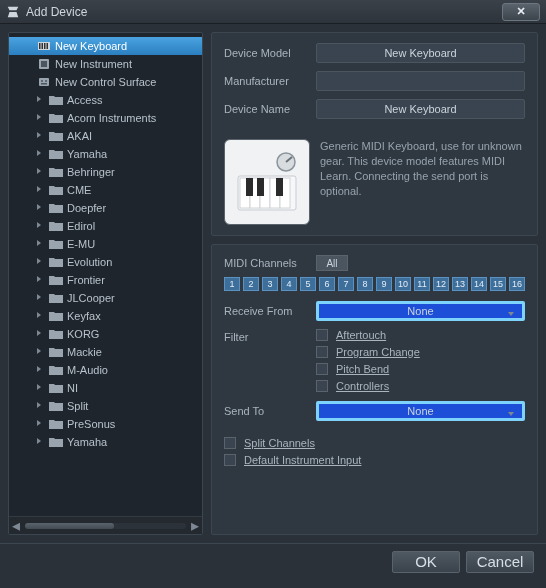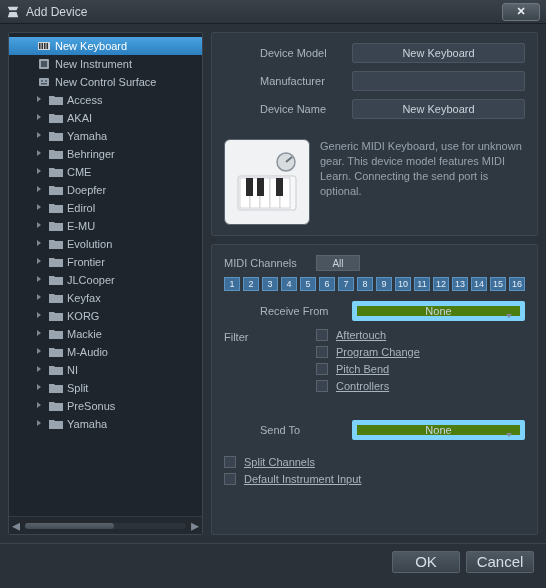--- a/index.html
+++ b/index.html
@@ -21,35 +21,35 @@
   .tree-item.folder::before { content:""; position:absolute; left:28px; top:3px; width:0; height:0; border-left:4px solid #7d8894; border-top:3px solid transparent; border-bottom:3px solid transparent; transform:translateY(2px);}
   .tree-item.folder .folder-icon { position:absolute; left:40px; width:14px; height:10px; top:4px;}
   .tree-item.folder { padding-left: 58px; }
   .hscroll { height: 18px; background:#23292f; border-top:1px solid #323a42; position:relative; display:flex; align-items:center;}
   .hscroll .arrow { width:14px; height:14px; display:flex; align-items:center; justify-content:center; color:#7d8894;}
   .hscroll .track { flex:1; height:6px; background:#2b323a; border-radius:3px; margin:0 2px; position:relative;}
   .hscroll .thumb { position:absolute; left:0; top:0; height:6px; width:55%; background:linear-gradient(#5a636c,#434b53); border-radius:3px;}
   
   .right-panel { flex:1; display:flex; flex-direction:column; gap:8px; }
   .section { background:#2f3840; border:1px solid #3b4650; border-radius:2px; padding:10px 12px; }
-  .row { display:flex; align-items:center; margin-bottom:8px;margin-left:36px; }
+  .row { display:flex; align-items:center; margin-bottom:8px; }
   .row:last-child { margin-bottom:0; }
   .row .label { width:92px; color:#a9b4bf; font-size:11px; }
   .row .field { flex:1; height:20px; background:#394450; border:1px solid #4a5560; border-radius:2px; color:#cbd4dd; font-size:11px; display:flex; align-items:center; justify-content:center; }
   .device-info { display:flex; gap:10px; margin-top:20px; align-items:flex-start;}
   .device-image { width:86px; height:86px; background:#f0f2f4; border-radius:6px; border:1px solid #5a636c; display:flex; align-items:center; justify-content:center; }
   .device-desc { flex:1; color:#96a2ae; font-size:11px; line-height:1.35; }
   
   .midi-head { display:flex; align-items:center; margin-bottom:6px;}
   .midi-head .label { color:#a9b4bf; font-size:11px; width:92px;}
-  .midi-head .all-btn { width:44px; height:16px; background:#4a5560; border:1px solid #5a636c; display:flex; align-items:center; justify-content:center; color:#cbd4dd; font-size:10px; cursor:pointer;}
+  .midi-head .all-btn { width:32px; height:16px; background:#4a5560; border:1px solid #5a636c; display:flex; align-items:center; justify-content:center; color:#cbd4dd; font-size:10px; cursor:pointer;}
   .midi-ch { display:flex; gap:3px; margin-bottom:10px;}
   .midi-ch .ch { width:16px; height:14px; background:#3e6f9b; border:1px solid #5c92c1; color:#e2ecf5; font-size:9px; display:flex; align-items:center; justify-content:center; cursor:pointer;}
   
-  .combo { flex:1; height:20px; background:#4d7c0f; border:5px solid #7dd3fc; border-radius:2px; color:#cbd4dd; font-size:11px; display:flex; align-items:center; justify-content:center; position:relative; cursor:pointer;}
+  .combo { flex:1; height:20px; background:#1d4ed8; border:3px solid #7dd3fc; border-radius:2px; color:#cbd4dd; font-size:11px; display:flex; align-items:center; justify-content:center; position:relative; cursor:pointer;}
   .combo::after { content:""; position:absolute; right:8px; top:8px; width:0; height:0; border-left:3px solid transparent; border-right:3px solid transparent; border-top:4px solid #7d8894;}
   
   .filter-block { display:flex; }
   .filter-block .label { width:92px; color:#a9b4bf; font-size:11px; padding-top:2px;}
   .filter-opts { flex:1; }
   .chk { display:flex; align-items:center; margin-bottom:5px; }
   .chk .box { width:12px; height:12px; background:#394450; border:1px solid #5a636c; margin-right:8px; cursor:pointer;}
   .chk span { color:#a9b4bf; font-size:11px;text-decoration:underline; }
   
   .footer { height: 36px; display:flex; justify-content:flex-end; align-items:center; gap:6px; padding:0 12px; border-top:1px solid #3b4650;}
@@ -93,20 +93,26 @@
               <circle cx="9" cy="6" r="1" fill="#4a5560"></circle>
               <rect x="4" y="8" width="6" height="1.5" fill="#4a5560"></rect>
             </svg></span>
           <span>New Control Surface</span>
         </div>
         <div class="tree-item folder">
           <span class="folder-icon"><svg width="14" height="10" viewBox="0 0 14 10">
               <path d="M0 1h5l1 1h8v8H0z" fill="#9aa4ae"></path>
             </svg></span>
           <span>Access</span>
+        </div>
+        <div class="tree-item folder">
+          <span class="folder-icon"><svg width="14" height="10" viewBox="0 0 14 10">
+              <path d="M0 1h5l1 1h8v8H0z" fill="#9aa4ae"></path>
+            </svg></span>
+          <span>Acorn Instruments</span>
         </div>
         <div class="tree-item folder">
           <span class="folder-icon"><svg width="14" height="10" viewBox="0 0 14 10">
               <path d="M0 1h5l1 1h8v8H0z" fill="#9aa4ae"></path>
             </svg></span>
           <span>AKAI</span>
         </div>
         <div class="tree-item folder">
           <span class="folder-icon"><svg width="14" height="10" viewBox="0 0 14 10">
               <path d="M0 1h5l1 1h8v8H0z" fill="#9aa4ae"></path>
@@ -275,21 +281,21 @@
           <div class="ch">14</div>
           <div class="ch">15</div>
           <div class="ch">16</div>
         </div>
 
       <div class="row">
         <div class="label">Receive From</div>
         <div class="combo">None</div>
       </div>
 
-      <div class="filter-block" style="margin-bottom:23px;">
+      <div class="filter-block" style="margin-bottom:4px;">
         <div class="label">Filter</div>
         <div class="filter-opts" id="filter-opts">
             <div class="chk">
               <div class="box"></div>
               <span>Aftertouch</span>
             </div>
             <div class="chk">
               <div class="box"></div>
               <span>Program Change</span>
             </div>

